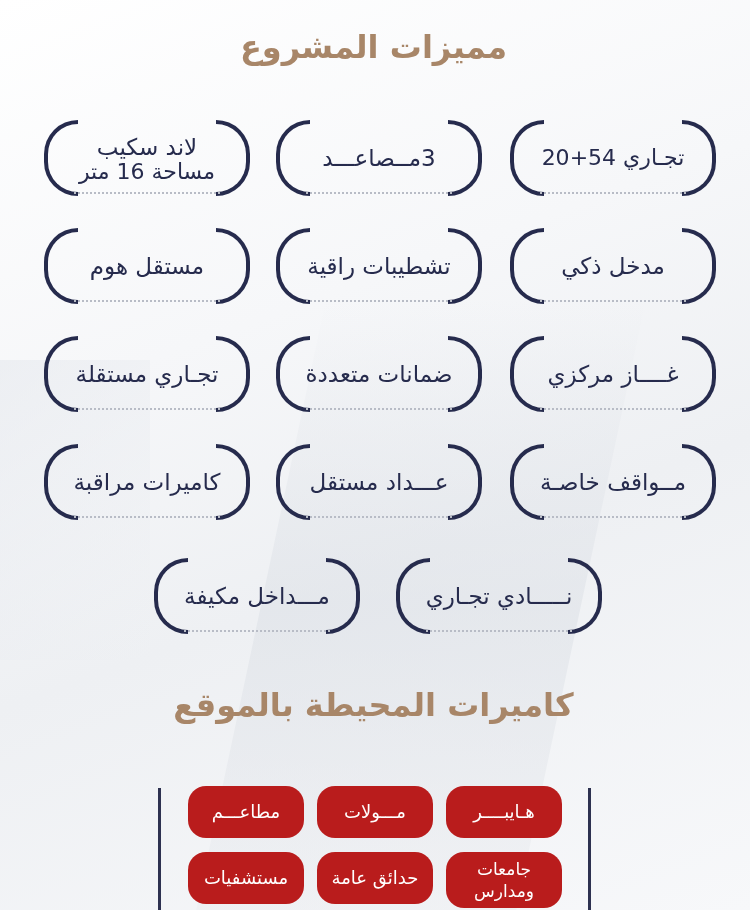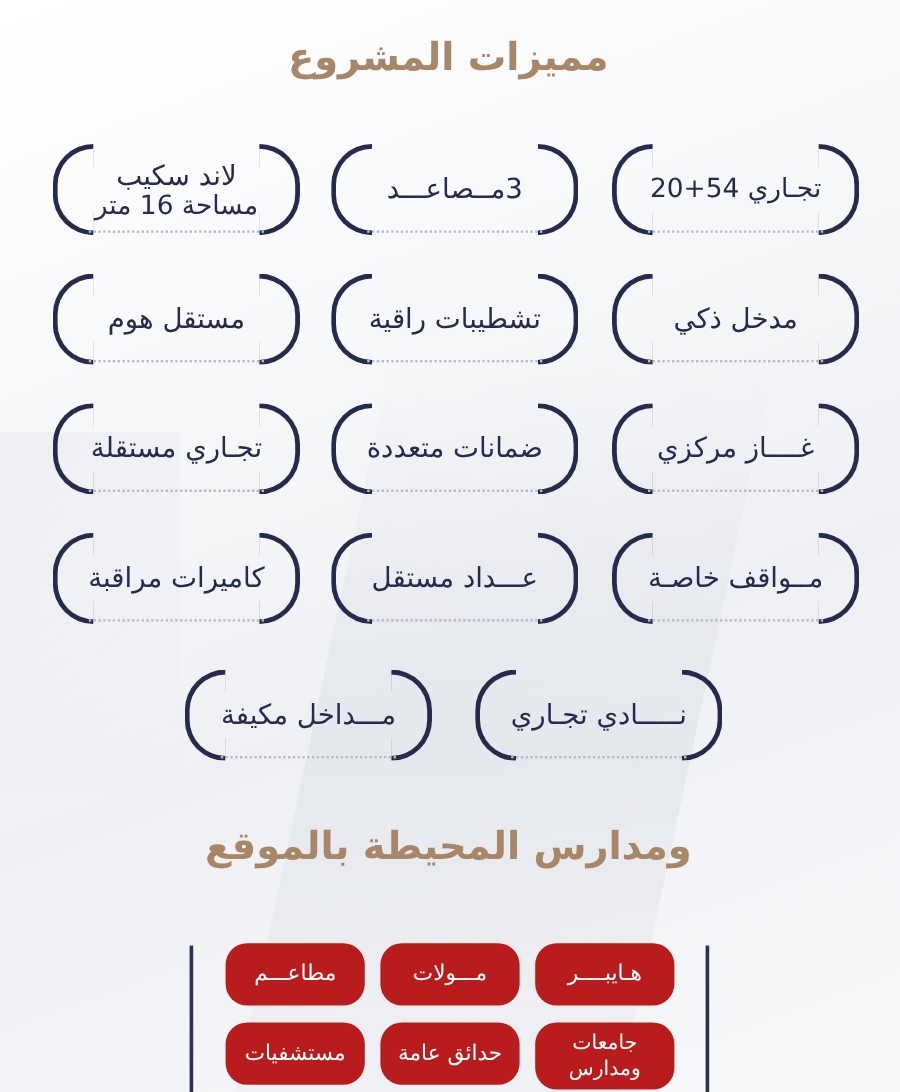--- a/index.html
+++ b/index.html
@@ -142,21 +142,21 @@
 </div>
 <div class="card" style="left:154px;top:558px">
   <div class="br-r"></div>
     <div class="br-l"></div>
     <div class="dots"></div>
   <div class="lbl">
       <span class="main">مـــداخل مكيفة</span>
     </div>
 </div>
 
-<div class="title t2">ومدارس المحيطة بالموقع</div>
+<div class="title t2">كاميرات المحيطة بالموقع</div>
 
 <div class="vline" style="left:588px"></div>
 <div class="vline" style="left:158px"></div>
 
 <div class="svc" style="left:446px;top:786px">هـايبــــر</div>
 <div class="svc" style="left:317px;top:786px">مـــولات</div>
 <div class="svc" style="left:188px;top:786px">مطاعـــم</div>
 <div class="svc" style="left:446px;top:852px;height:56px;font-size:17px">جامعات ومدارس</div>
 <div class="svc" style="left:317px;top:852px">حدائق عامة</div>
 <div class="svc" style="left:188px;top:852px">مستشفيات</div>

